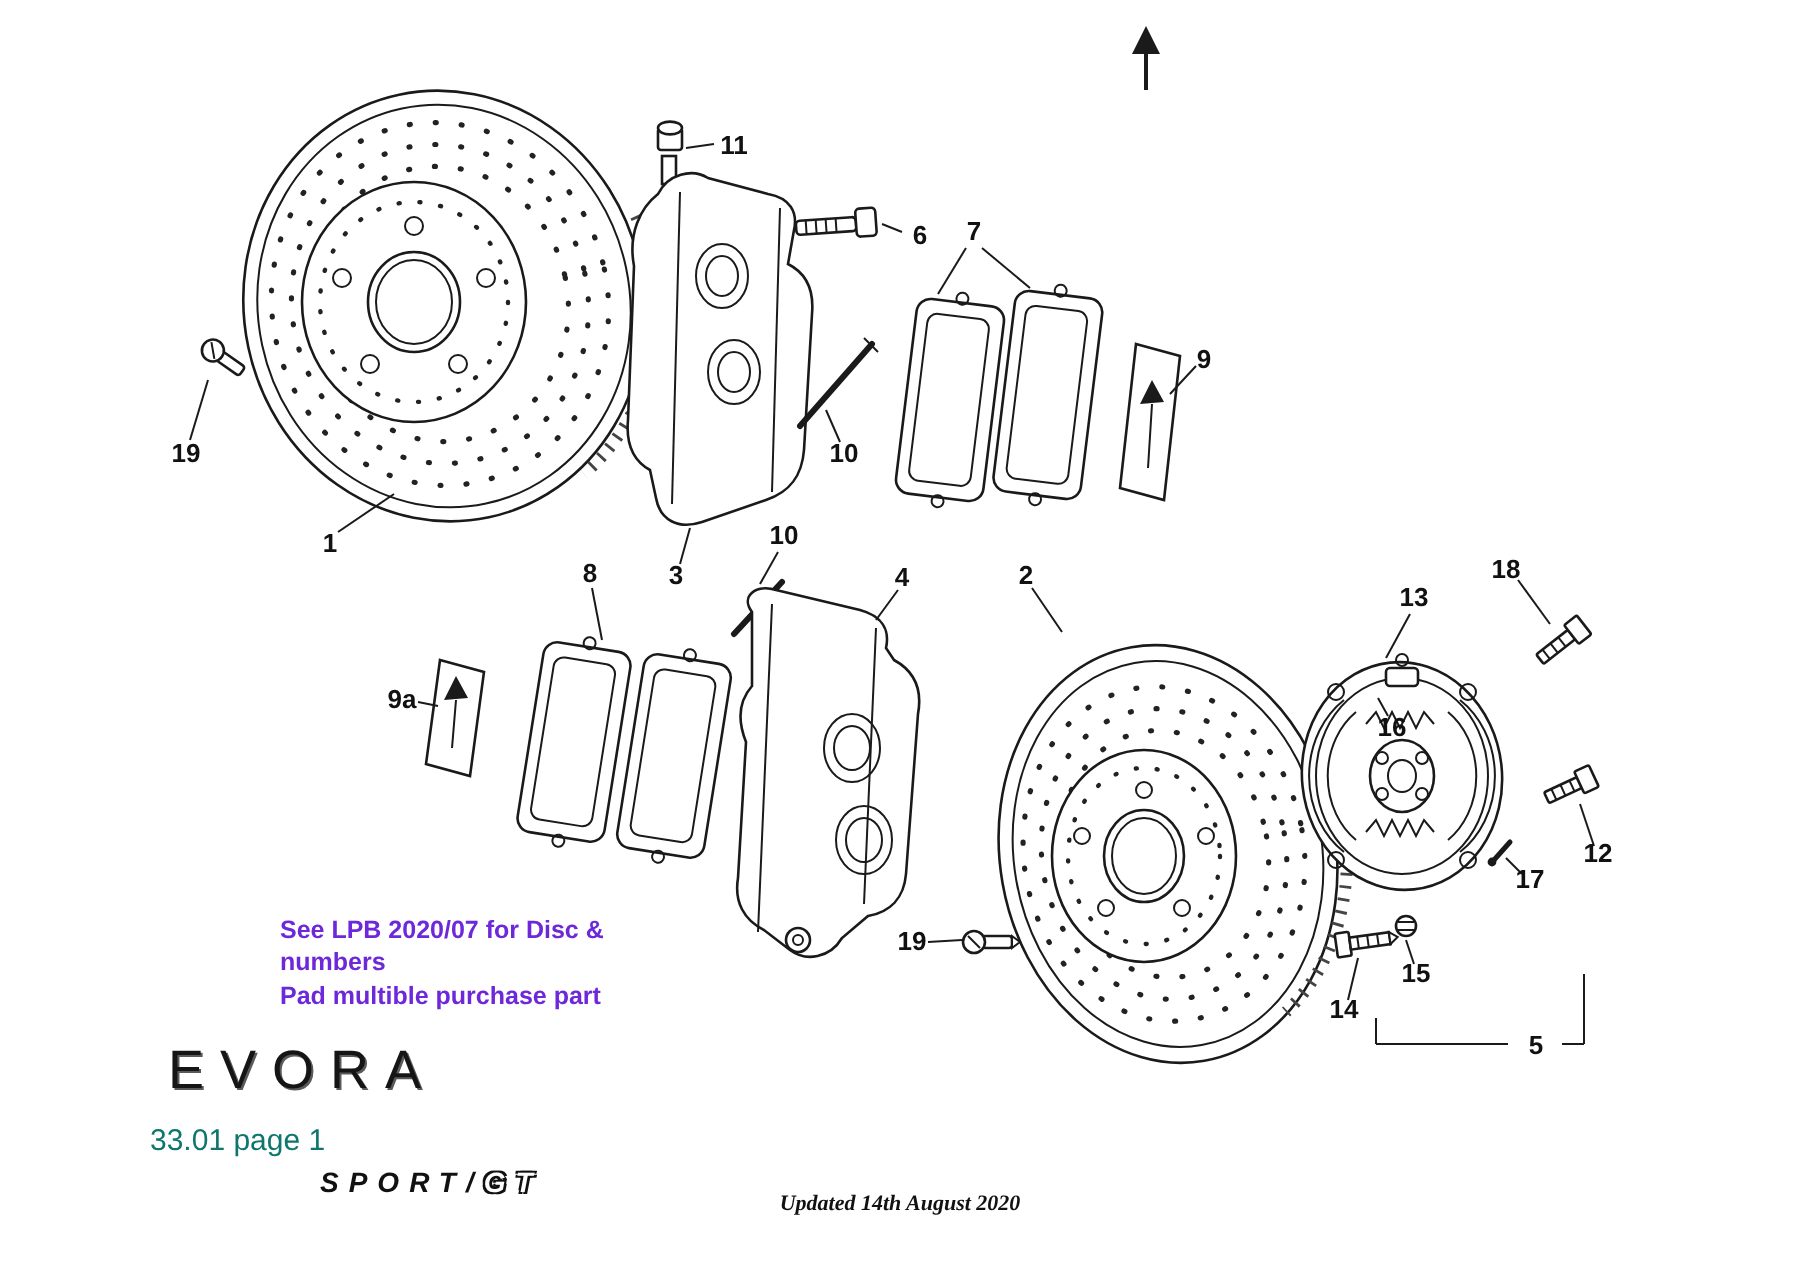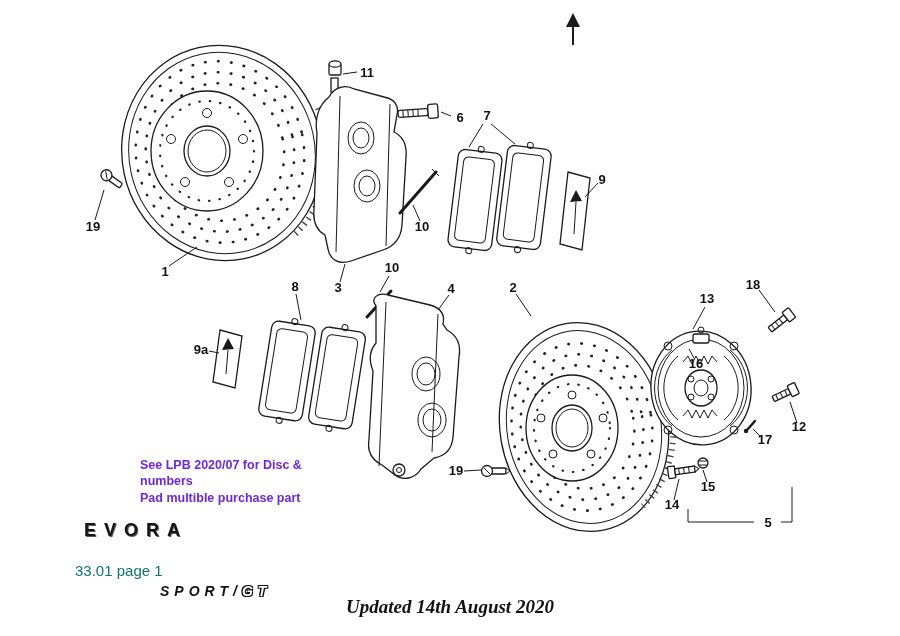--- a/index.html
+++ b/index.html
@@ -12,31 +12,31 @@
   .thin{fill:none;stroke:#1a1a1a;stroke-width:1;}
   .ln{stroke:#1a1a1a;stroke-width:1;fill:none;}
   .dots{fill:none;stroke:#222;stroke-width:2.6;stroke-linecap:round;stroke-dasharray:0.5 12.5;}
   .dots-sm{fill:none;stroke:#222;stroke-width:2.2;stroke-linecap:round;stroke-dasharray:0.5 10;}
   .hatch{fill:none;stroke:#444;stroke-width:6;stroke-dasharray:1.4 5;}
   .callout{font-family:"Liberation Sans",sans-serif;font-weight:bold;font-size:13px;fill:#111;}
 
   
   .note{position:absolute;left:140px;top:457px;font-size:12.5px;font-weight:bold;
         color:#6d28d9;line-height:1.3;}
-  .logo-evora{position:absolute;left:84px;top:520px;font-size:18px;font-weight:700;
+  .logo-evora{position:absolute;left:84px;top:520px;font-size:27px;font-weight:400;
         letter-spacing:8px;color:#151515;transform:scaleY(1.0);
         text-shadow:1px 1px 0 #5a5a5a;}
   .logo-sub{position:absolute;left:160px;top:543px;font-size:14px;font-weight:900;
         font-style:italic;letter-spacing:5px;color:#111;margin-top:40px;}
   .logo-gt{color:#fff;text-shadow:-1.2px -1.2px 0 #111,1.2px -1.2px 0 #111,
         -1.2px 1.2px 0 #111,1.2px 1.2px 0 #111;}
   .page-ref{position:absolute;left:75px;top:562px;font-size:15px;color:#0f766e;}
   .updated{position:absolute;left:0;right:0;top:596px;text-align:center;
         font-family:"Liberation Serif",serif;font-style:italic;font-weight:bold;
-        font-size:19px;color:#111;}
+        font-size:11px;color:#111;}
 </style>
 </head>
 <body>
 
 <div class="canvas">
 
 <svg width="900" height="636" viewBox="0 0 900 636">
 
   <g>
     <ellipse class="part" cx="222" cy="153" rx="100" ry="108" transform="rotate(-12 222 153)"></ellipse>

